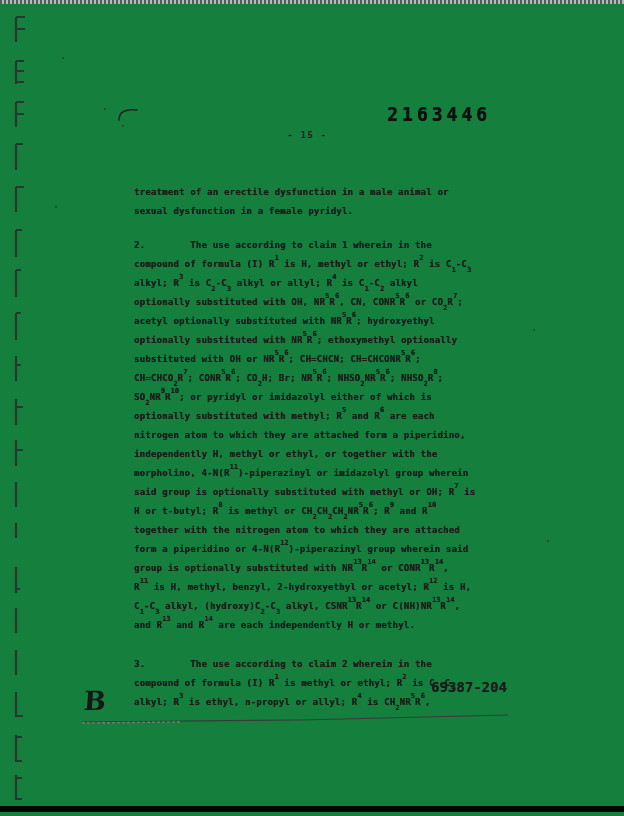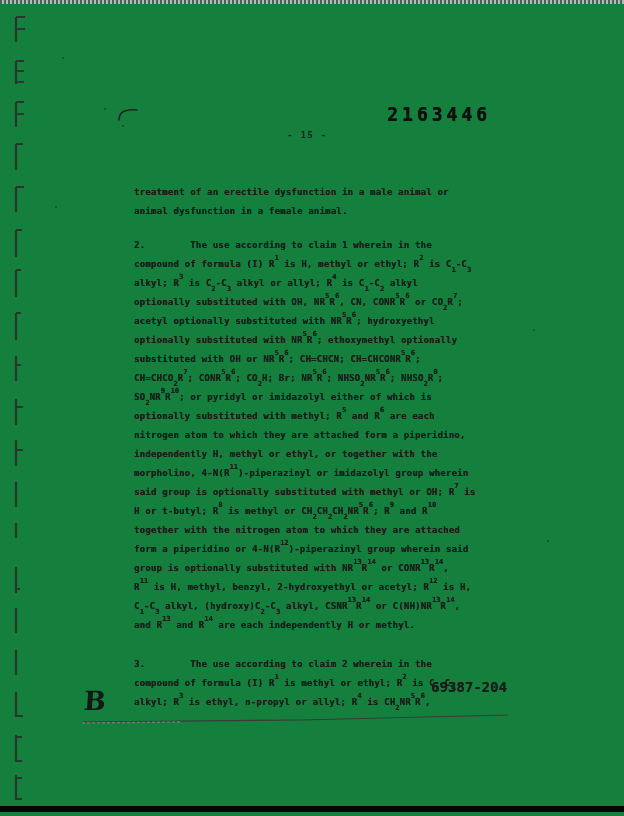--- a/index.html
+++ b/index.html
@@ -118,21 +118,21 @@
     <path d="M82 723 L180 722" stroke="#777" stroke-width="1.4" fill="none" stroke-dasharray="3 2"></path>
   </svg>
 
   <div class="stamp">2163446</div>
 
   <div class="page-number">- 15 -</div>
 
   <div id="text-block">
       <div class="paragraph para-0">
         <div class="line">treatment of an erectile dysfunction in a male animal or</div>
-        <div class="line">animal dysfunction in a female animal.</div>
+        <div class="line">sexual dysfunction in a female pyridyl.</div>
       </div>
       <div class="paragraph para-1">
         <div class="line">2.        The use according to claim 1 wherein in the</div>
         <div class="line">compound of formula (I) R<sup>1</sup> is H, methyl or ethyl; R<sup>2</sup> is C<sub>1</sub>-C<sub>3</sub></div>
         <div class="line">alkyl; R<sup>3</sup> is C<sub>2</sub>-C<sub>3</sub> alkyl or allyl; R<sup>4</sup> is C<sub>1</sub>-C<sub>2</sub> alkyl</div>
         <div class="line">optionally substituted with OH, NR<sup>5</sup>R<sup>6</sup>, CN, CONR<sup>5</sup>R<sup>6</sup> or CO<sub>2</sub>R<sup>7</sup>;</div>
         <div class="line">acetyl optionally substituted with NR<sup>5</sup>R<sup>6</sup>; hydroxyethyl</div>
         <div class="line">optionally substituted with NR<sup>5</sup>R<sup>6</sup>; ethoxymethyl optionally</div>
         <div class="line">substituted with OH or NR<sup>5</sup>R<sup>6</sup>; CH=CHCN; CH=CHCONR<sup>5</sup>R<sup>6</sup>;</div>
         <div class="line">CH=CHCO<sub>2</sub>R<sup>7</sup>; CONR<sup>5</sup>R<sup>6</sup>; CO<sub>2</sub>H; Br; NR<sup>5</sup>R<sup>6</sup>; NHSO<sub>2</sub>NR<sup>5</sup>R<sup>6</sup>; NHSO<sub>2</sub>R<sup>8</sup>;</div>

